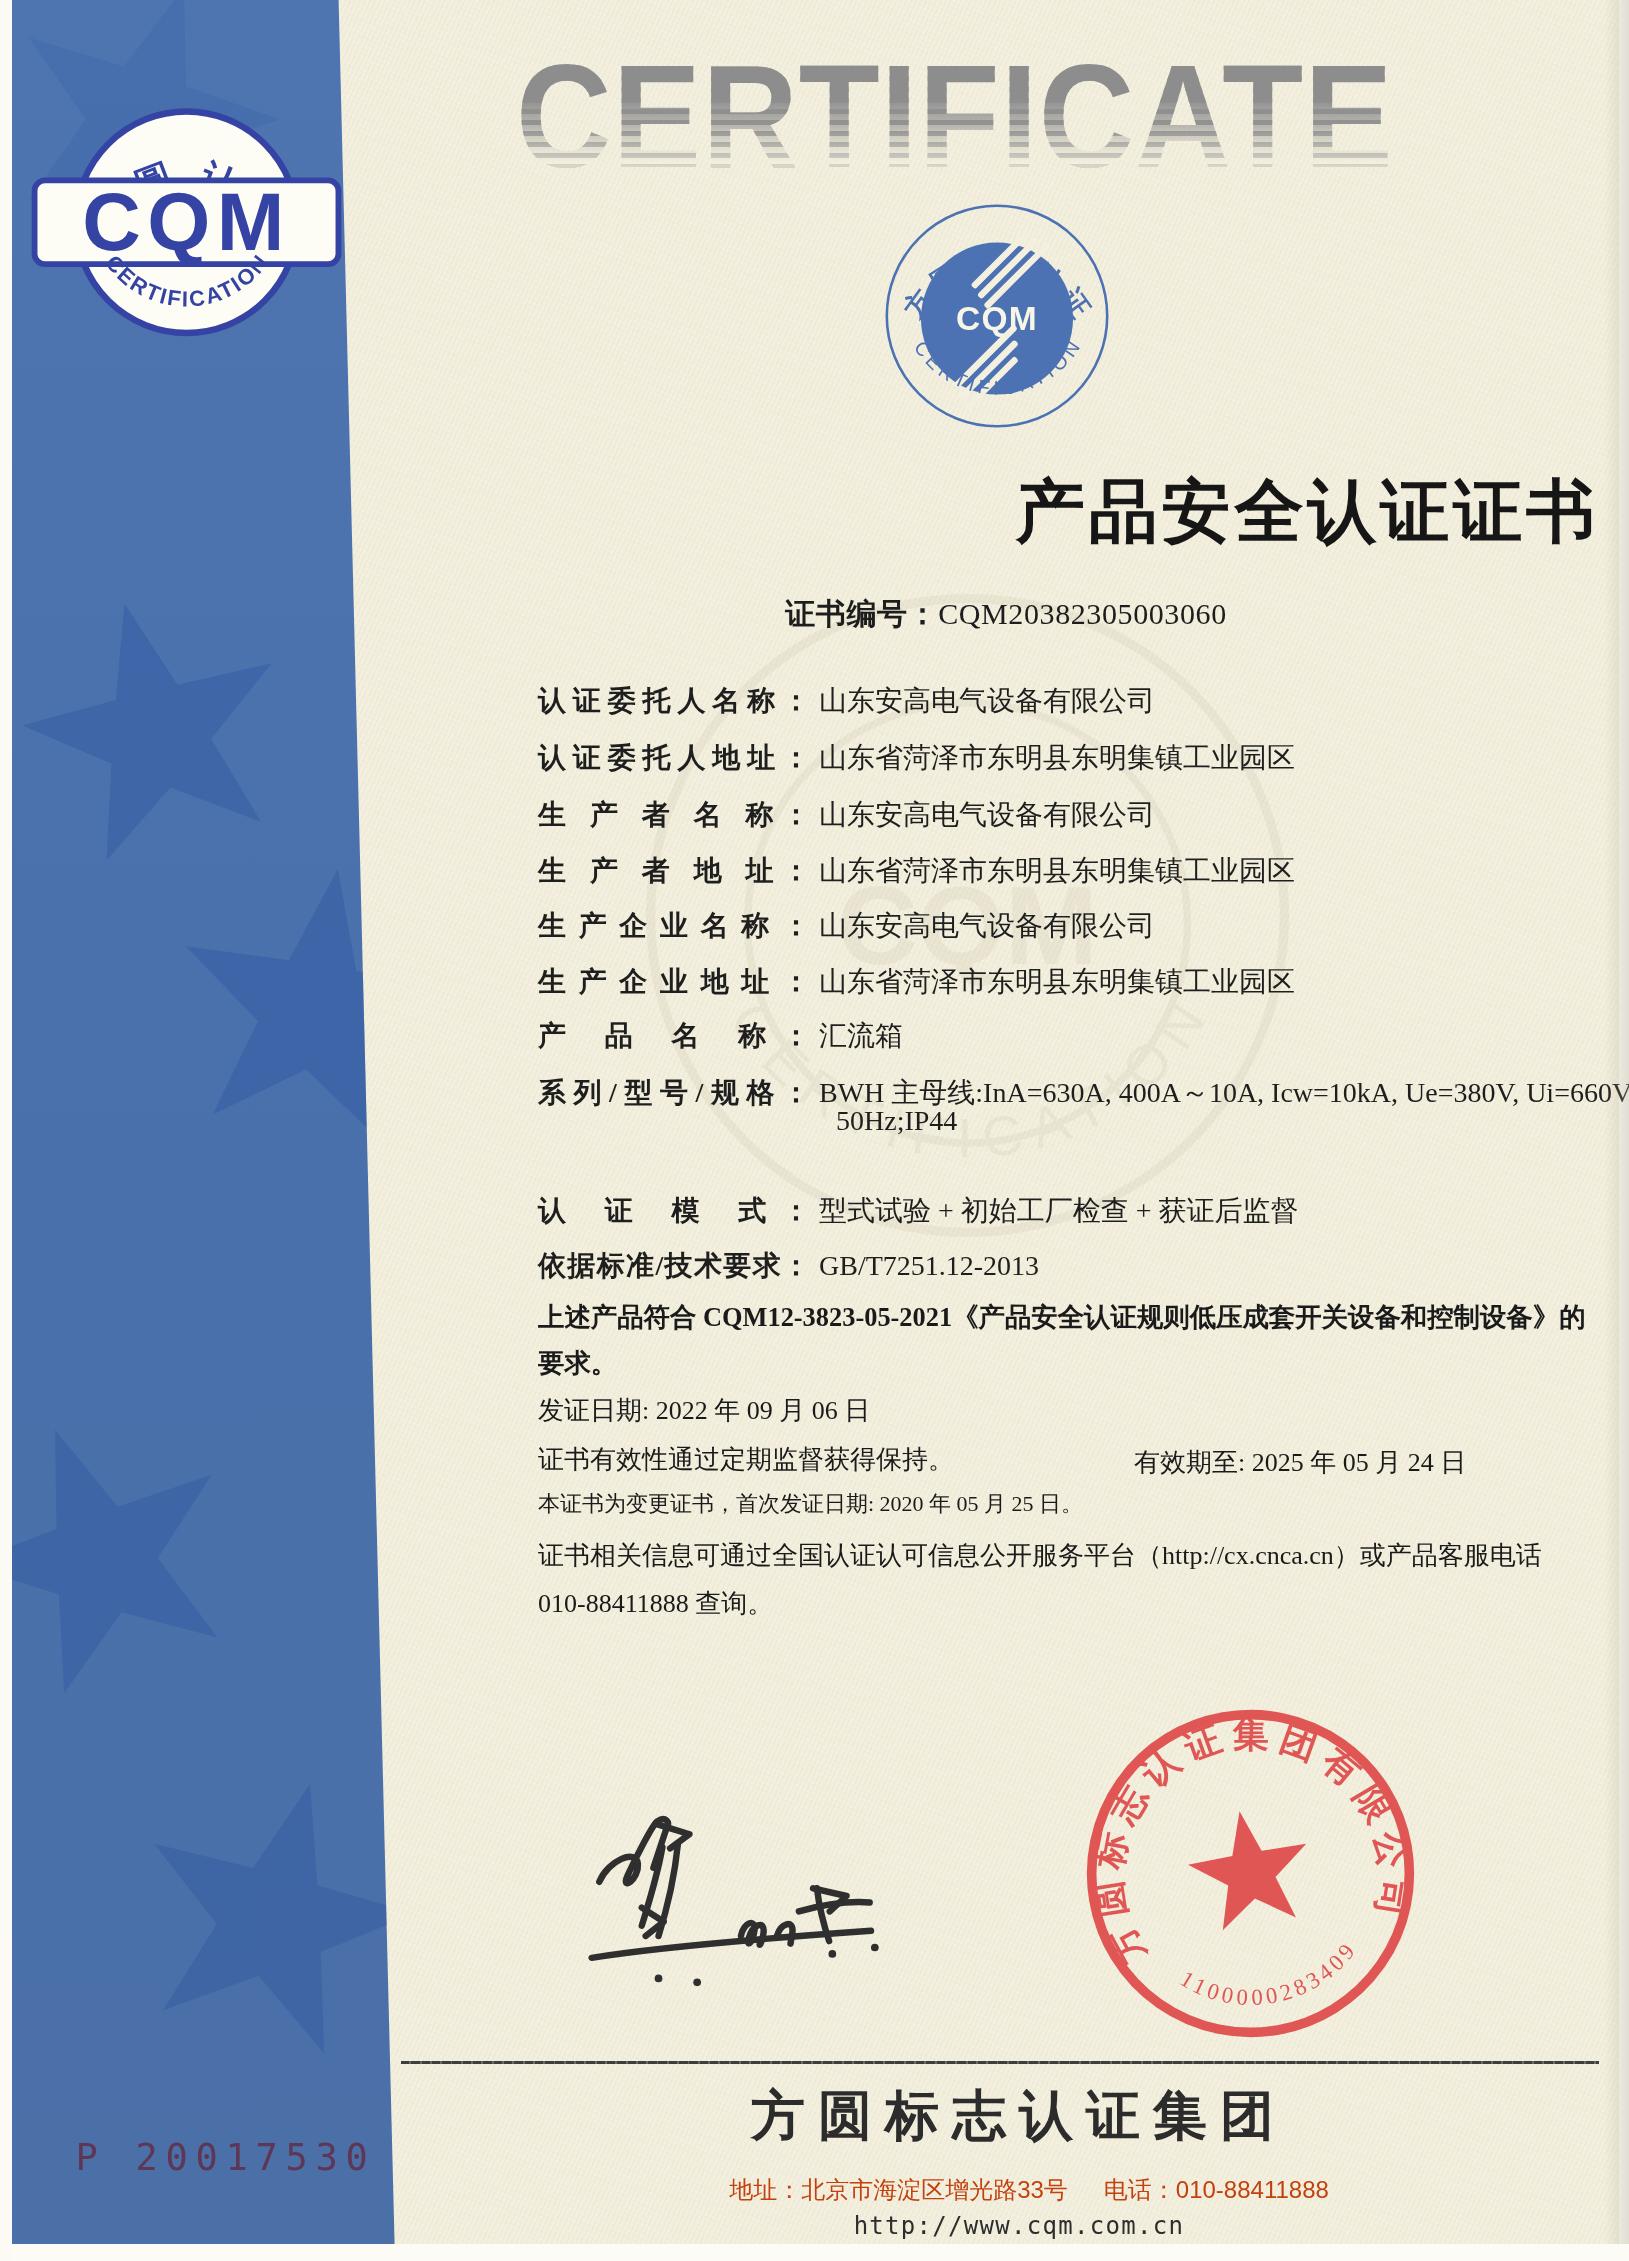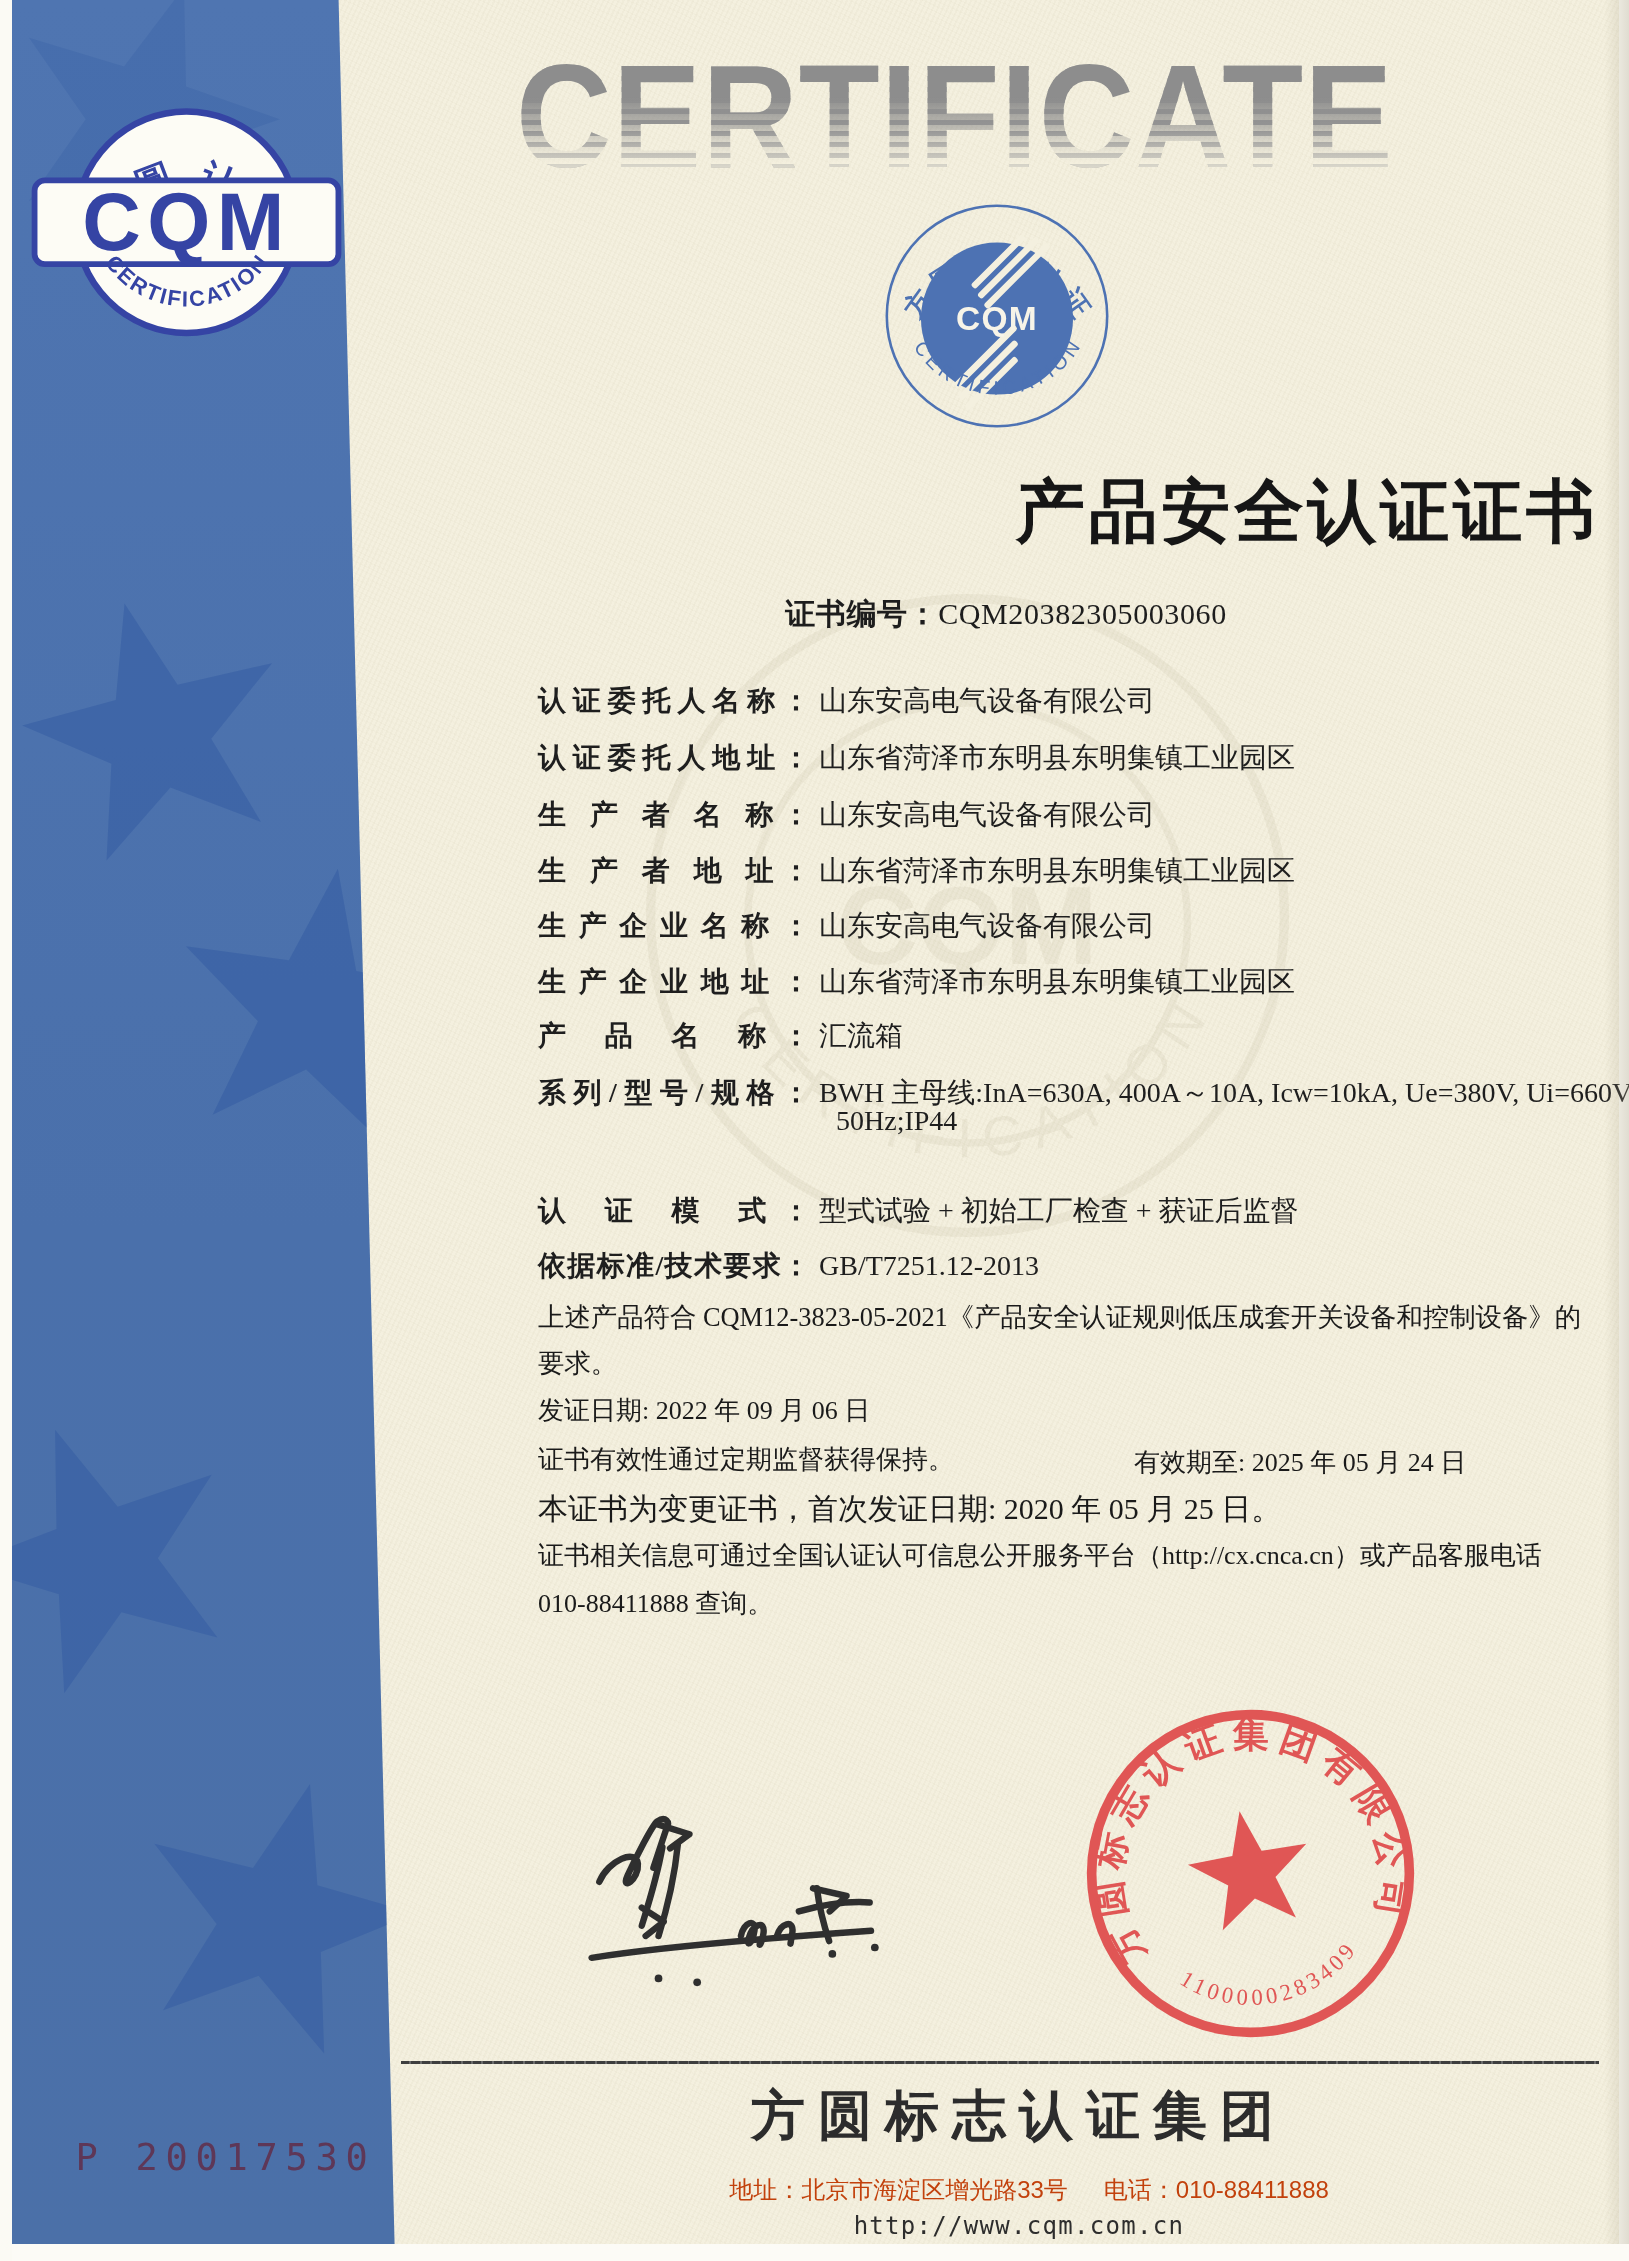--- a/index.html
+++ b/index.html
@@ -50,25 +50,25 @@
   .doc-title{top:466px;font-size:69px;font-weight:700;letter-spacing:3.9px;color:#161616;text-align:right;}
   .cert-no{top:594px;font-size:30px;color:#1d1d1d;letter-spacing:0.6px;}
   
   .fr{position:absolute;left:538px;font-size:28px;white-space:nowrap;color:#1e1e1e;}
   .fr .lbl{display:inline-block;width:272px;font-weight:700;text-align:justify;text-align-last:justify;margin-right:9px;}
   .f0{top:682px}.f1{top:739px}.f2{top:796px}.f3{top:852px}.f4{top:907px}
   .f5{top:963px}.f6{top:1017px}.f7{top:1074px}
   .f9{top:1192px}.f10{top:1247px}
   .spec2{position:absolute;left:836px;top:1105px;font-size:28px;color:#1e1e1e;}
   .para{position:absolute;left:538px;font-size:26.4px;color:#1a1a1a;white-space:nowrap;}
-  .bold600{font-weight:400;}
+  .bold600{font-weight:700;}
   .p-comp1{top:1300px}.p-comp2{top:1346px}
   .p-issue{top:1393px;font-size:26px}.p-valid{left:1134px;top:1445px;font-size:26px}
   .p-maint{top:1442px;font-size:26px}
-  .p-change{top:1489px;font-size:30px}
+  .p-change{top:1489px;font-size:22px}
   .p-info1{top:1538px;font-size:26px}
   .p-info2{top:1586px;font-size:26px}
   
   .footer-rule{position:absolute;left:401px;top:2061px;width:1198px;height:2.6px;
     background:repeating-linear-gradient(90deg,#3e3e3e 0 8.4px,#6a6a6a 8.4px 10.3px);}
   .footer-title{top:2080px;font-size:54px;font-weight:700;letter-spacing:13px;color:#2c2c2c;left:426px;width:1186px;}
   .footer-addr{top:2174px;font-size:24px;color:#c2410c;font-family:"Liberation Sans", sans-serif;left:436px;width:1186px;}
   .footer-addr .gap{display:inline-block;width:36px;}
   .footer-web{top:2212px;font-size:24px;color:#2d2d2d;font-family:"DejaVu Sans Mono", monospace;letter-spacing:1.3px;left:426px;width:1186px;}
   .bottom-strip{position:absolute;left:0;top:2244px;width:1630px;height:17px;background:#fcfbf6;}

